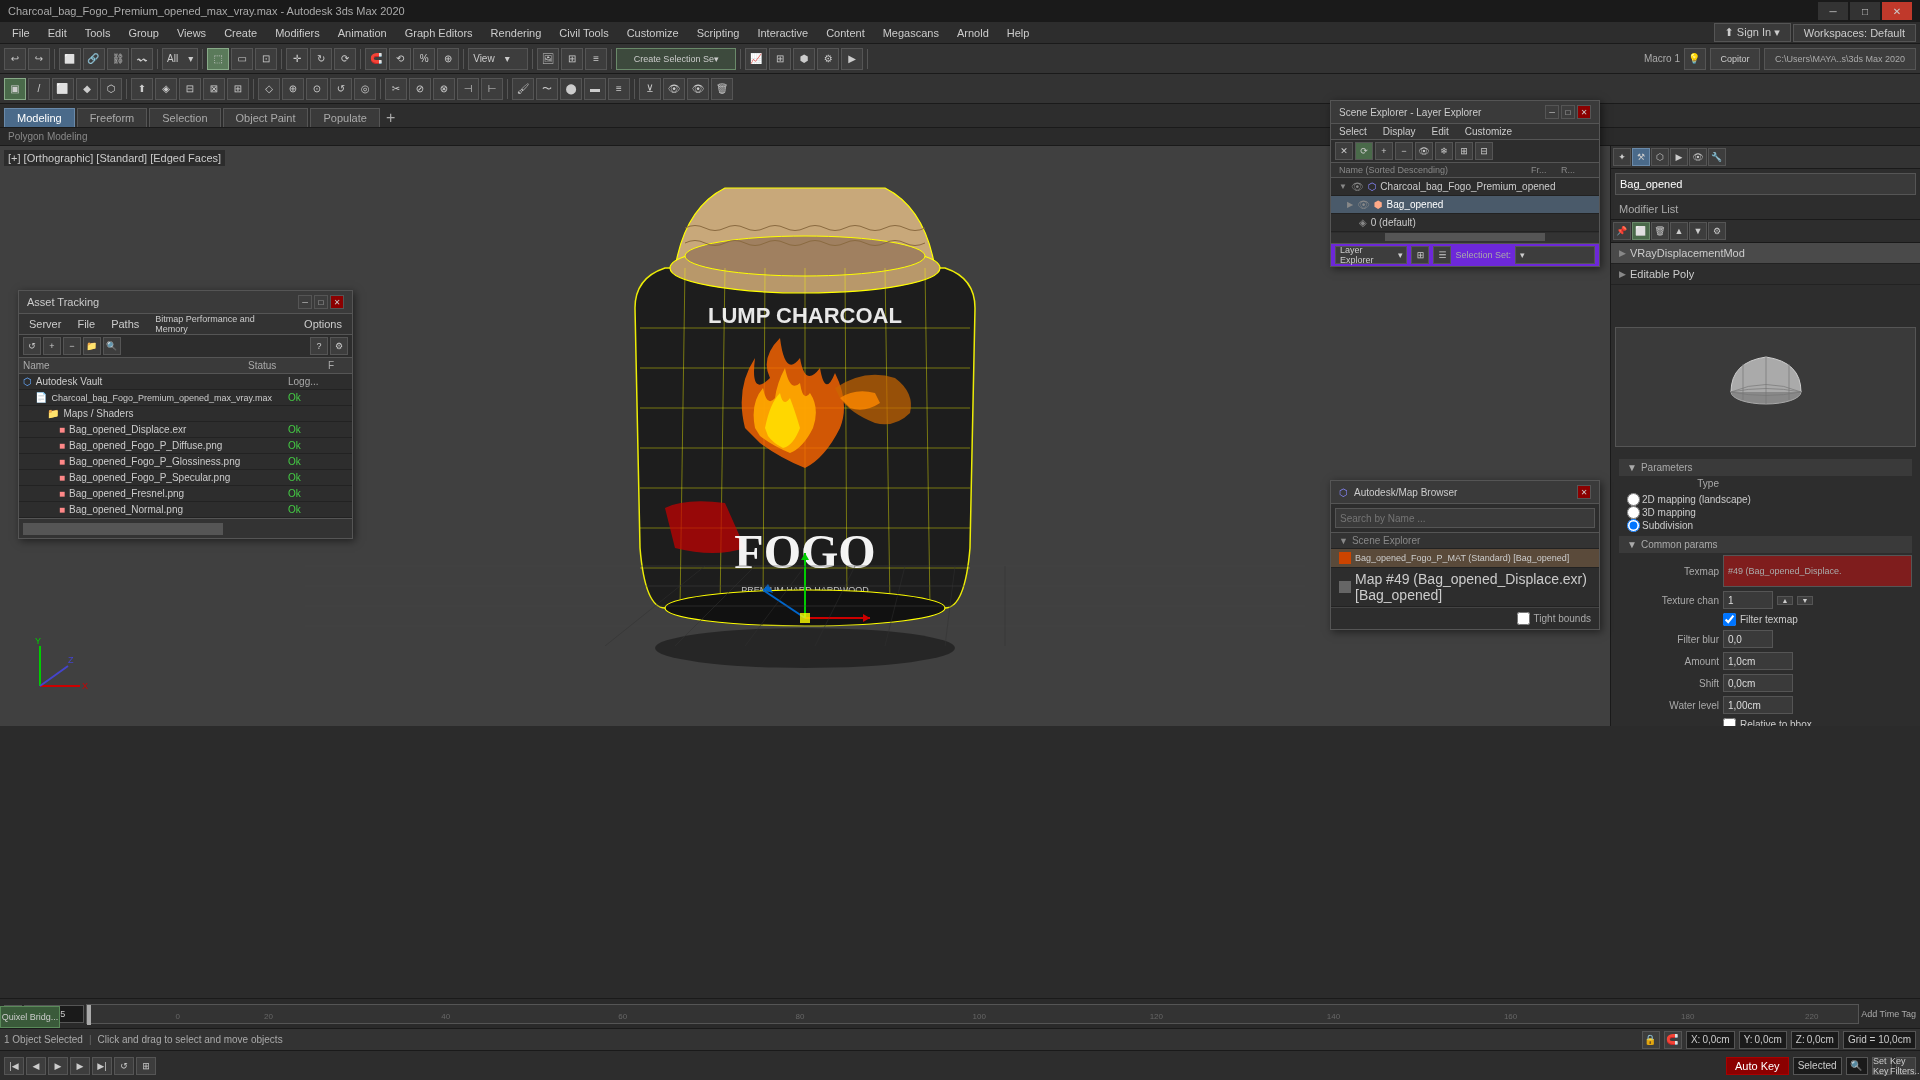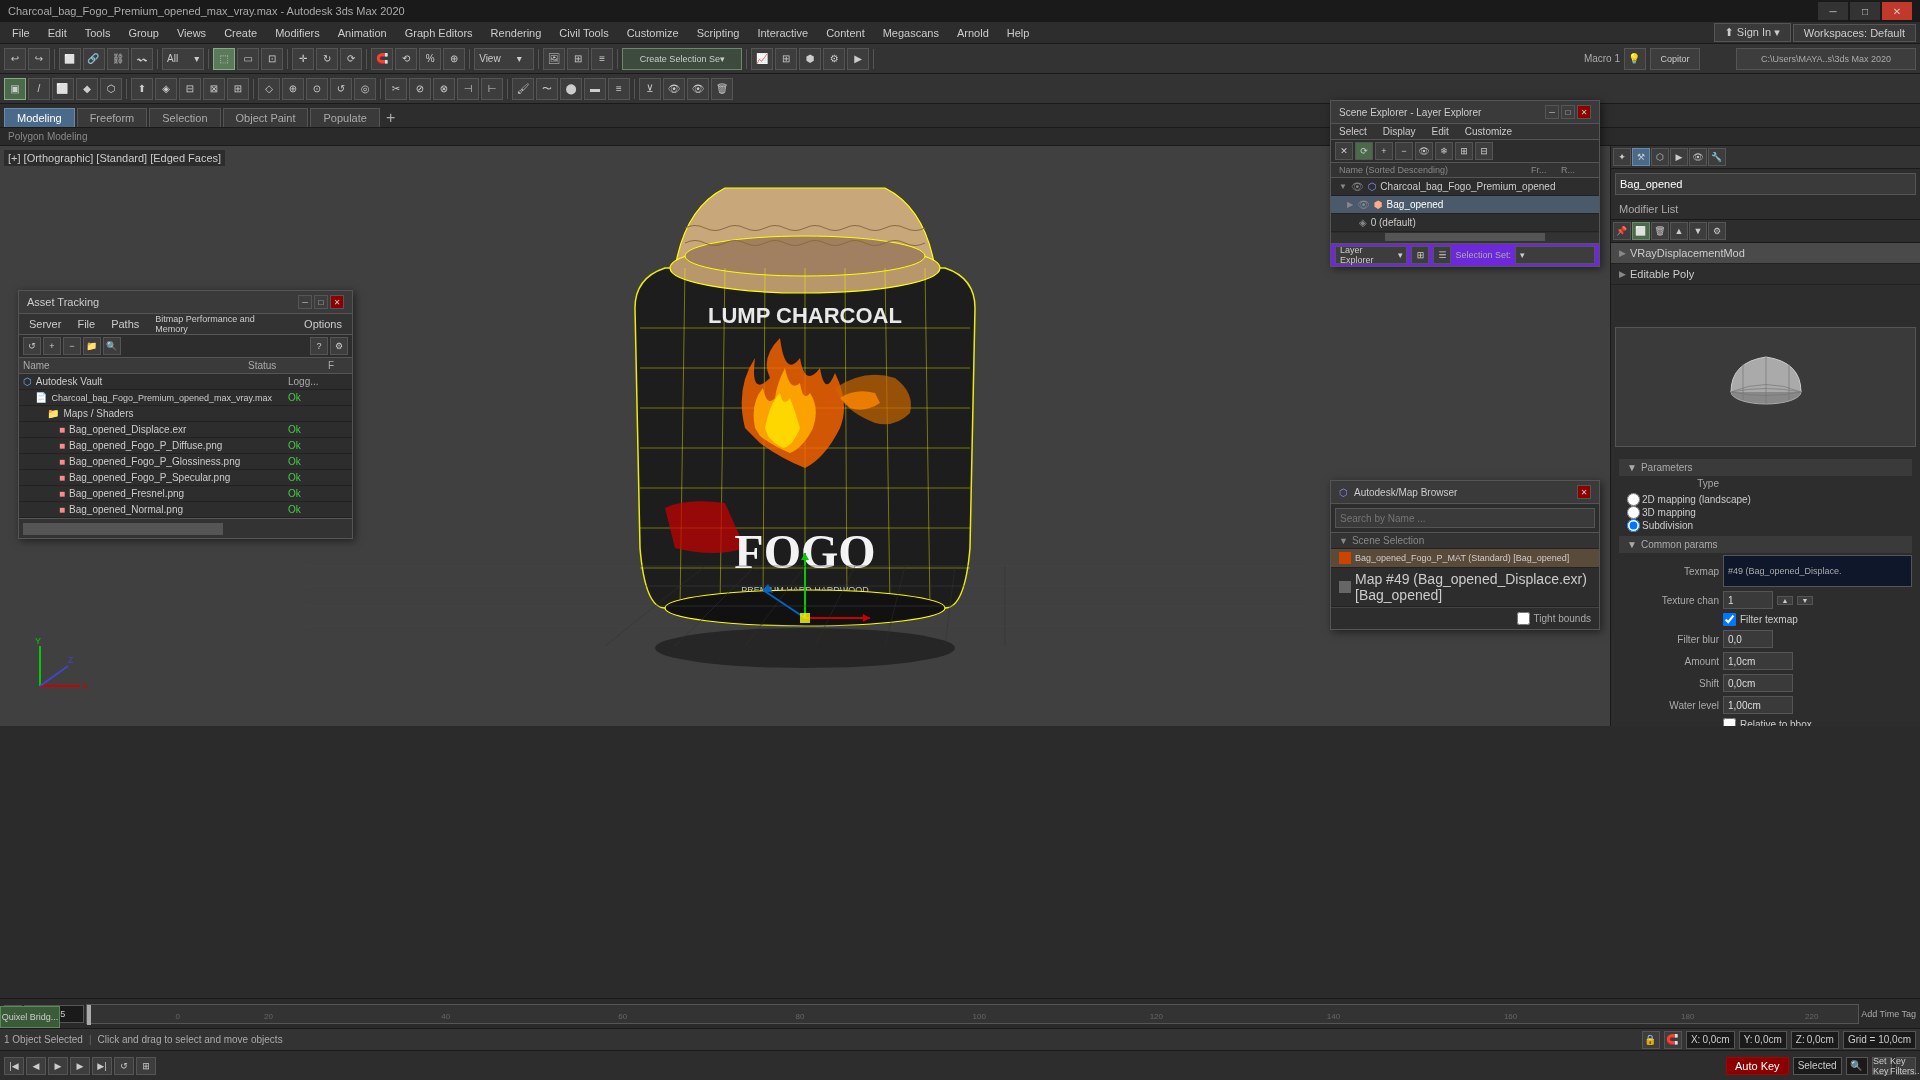--- a/index.html
+++ b/index.html
@@ -15,21 +15,21 @@
     #menu-bar { width: 100%; height: 22px; background: #2d2d2d; display: flex; align-items: center; padding: 0 4px; border-bottom: 1px solid #1a1a1a; gap: 2px; }
     .menu-item { padding: 2px 8px; color: #ccc; cursor: pointer; font-size: 11px; height: 16px; display: flex; align-items: center; }
     #sign-in { margin-left: auto; background: #3a3a3a; padding: 2px 10px; border: 1px solid #555; display: flex; align-items: center; gap: 4px; cursor: pointer; }
     #workspaces { background: #3a3a3a; padding: 2px 10px; border: 1px solid #555; display: flex; align-items: center; gap: 4px; cursor: pointer; font-size: 11px; color: #ccc; }
 
     
     #toolbar-area { width: 100%; background: #333; border-bottom: 1px solid #1a1a1a; padding: 2px 4px; display: flex; align-items: center; gap: 2px; height: 30px; }
     .tb-btn { width: 22px; height: 22px; background: #3d3d3d; border: 1px solid #555; display: flex; align-items: center; justify-content: center; cursor: pointer; font-size: 10px; color: #ccc; }
     .tb-btn.active { background: #5a7a5a; border-color: #8a8; }
     .tb-separator { width: 1px; height: 20px; background: #555; margin: 0 2px; }
-    .tb-dropdown { height: 22px; background: #3d3d3d; border: 1px solid #555; color: #ccc; font-size: 10px; padding: 0 4px; cursor: pointer; display: flex; align-items: center; gap: 16px; }
+    .tb-dropdown { height: 22px; background: #3d3d3d; border: 1px solid #555; color: #ccc; font-size: 10px; padding: 0 4px; cursor: pointer; display: flex; align-items: center; gap: 10px; }
     
     
     #toolbar2 { width: 100%; background: #333; border-bottom: 1px solid #1a1a1a; padding: 2px 4px; display: flex; align-items: center; gap: 2px; height: 30px; }
     
     
     #tab-bar { width: 100%; height: 24px; background: #2d2d2d; display: flex; align-items: flex-end; padding: 0 4px; border-bottom: 1px solid #1a1a1a; }
     .tab { padding: 3px 12px; background: #3a3a3a; border: 1px solid #555; border-bottom: none; cursor: pointer; font-size: 11px; color: #aaa; margin-right: 2px; }
     .tab.active { background: #4a6a8a; color: #fff; border-color: #6a8aaa; }
     #breadcrumb-bar { width: 100%; height: 18px; background: #2a2a2a; display: flex; align-items: center; padding: 0 8px; font-size: 10px; color: #888; border-bottom: 1px solid #1a1a1a; }
 
@@ -228,21 +228,21 @@
   <div class="tb-btn">📈</div>
   <div class="tb-btn">⊞</div>
   <div class="tb-btn">⬢</div>
   <div class="tb-btn">⚙</div>
   <div class="tb-btn">▶</div>
   <div class="tb-separator"></div>
   <div style="margin-left:auto; display:flex; align-items:center; gap:4px;">
     <span style="font-size:10px; color:#aaa;">Macro 1</span>
     <div class="tb-btn">💡</div>
     <div class="tb-btn" style="width:50px; font-size:9px;">Copitor</div>
-    <div class="tb-btn" style="width:180px; font-size:9px; color:#aaa;margin-left:32px;">C:\Users\MAYA..s\3ds Max 2020</div>
+    <div class="tb-btn" style="width:152px; font-size:9px; color:#aaa;">C:\Users\MAYA..s\3ds Max 2020</div>
   </div>
 </div>
 
 <div id="toolbar2">
   <div class="tb-btn active" style="background:#4a6a4a;">▣</div>
   <div class="tb-btn">/</div>
   <div class="tb-btn">⬜</div>
   <div class="tb-btn">◆</div>
   <div class="tb-btn">⬡</div>
   <div class="tb-separator"></div>
@@ -499,21 +499,21 @@
         </div>
       </div>
 
       <div class="param-section-header">
         <span>▼</span>
         <span>Common params</span>
       </div>
 
       <div class="param-row">
         <span class="param-label">Texmap</span>
-        <div style="flex:1; height:18px; background:#0f172a; border:1px solid #555; font-size:9px; color:#aaa; padding:15px 4px; display:flex; align-items:center; overflow:hidden;">
+        <div style="flex:1; height:18px; background:#7f1d1d; border:1px solid #555; font-size:9px; color:#aaa; padding:15px 4px; display:flex; align-items:center; overflow:hidden;">
           <span>#49 (Bag_opened_Displace.</span>
         </div>
       </div>
 
       <div class="param-row">
         <span class="param-label">Texture chan</span>
         <input class="param-value" type="text" value="1" style="width: 50px; flex: 0 0 auto;">
         <div class="icon-btn" style="height:9px; width:16px; font-size:7px;">▲</div>
         <div class="icon-btn" style="height:9px; width:16px; font-size:7px;">▼</div>
       </div>
@@ -717,21 +717,21 @@
       <span style="color:#88f; margin-right:4px;">⬡</span>
       <span>Autodesk/Map Browser</span>
     </span>
     <div class="icon-btn" style="width:14px; height:14px; font-size:8px; background:#8b0000;">✕</div>
   </div>
   <div id="mb-search">
     <input type="text" placeholder="Search by Name ..." style="width: 100%; height: 20px; background: rgb(58, 58, 58); border: 1px solid rgb(85, 85, 85); color: rgb(136, 136, 136); padding: 0px 4px; font-size: 10px;">
   </div>
   <div class="mb-section">
     <span style="color:#888; font-size:9px;">▼</span>
-    <span>Scene Selection</span>
+    <span>Scene Explorer</span>
   </div>
   <div class="mb-item selected">
     <div class="color-swatch" style="background:#cc4400;"></div>
     <span style="font-size:9px;">Bag_opened_Fogo_P_MAT (Standard) [Bag_opened]</span>
   </div>
   <div class="mb-item">
     <div class="color-swatch" style="background:#666;"></div>
     <span style="font-size:14px;">Map #49 (Bag_opened_Displace.exr) [Bag_opened]</span>
   </div>
 

